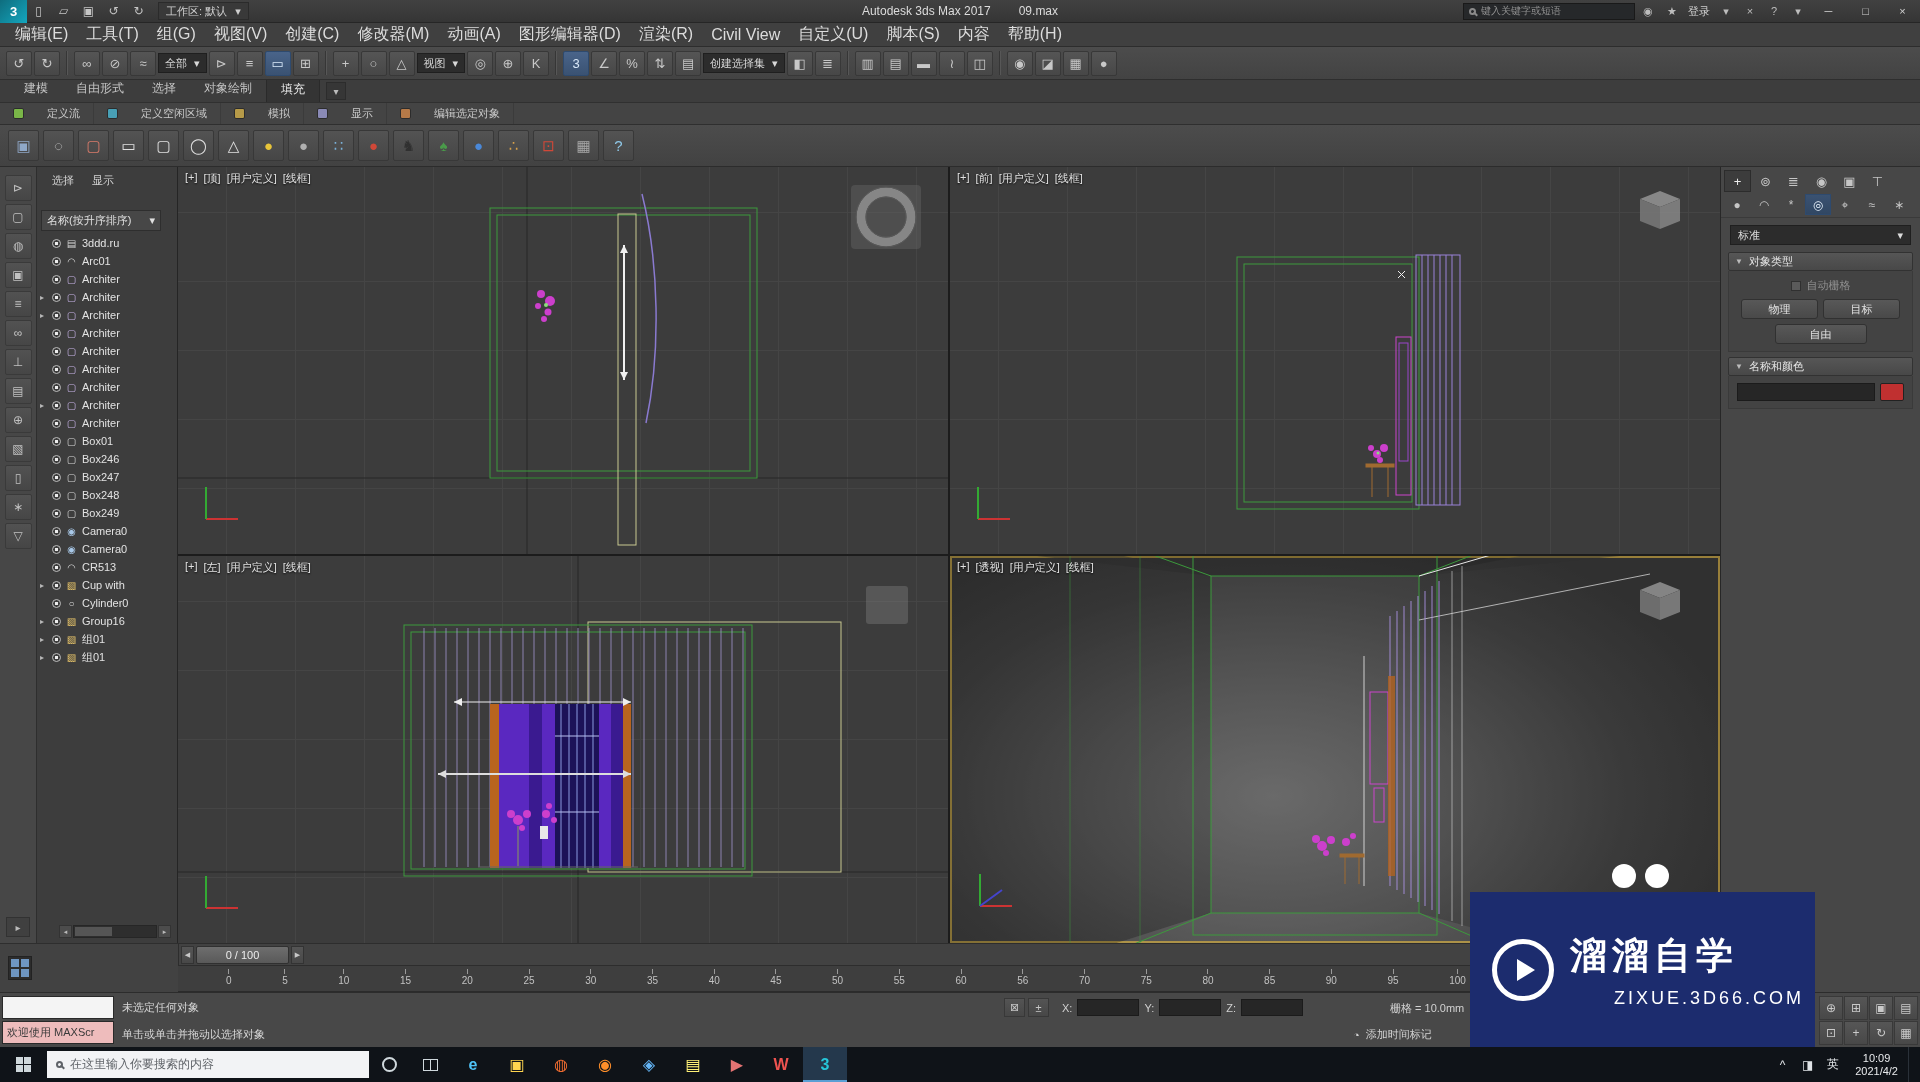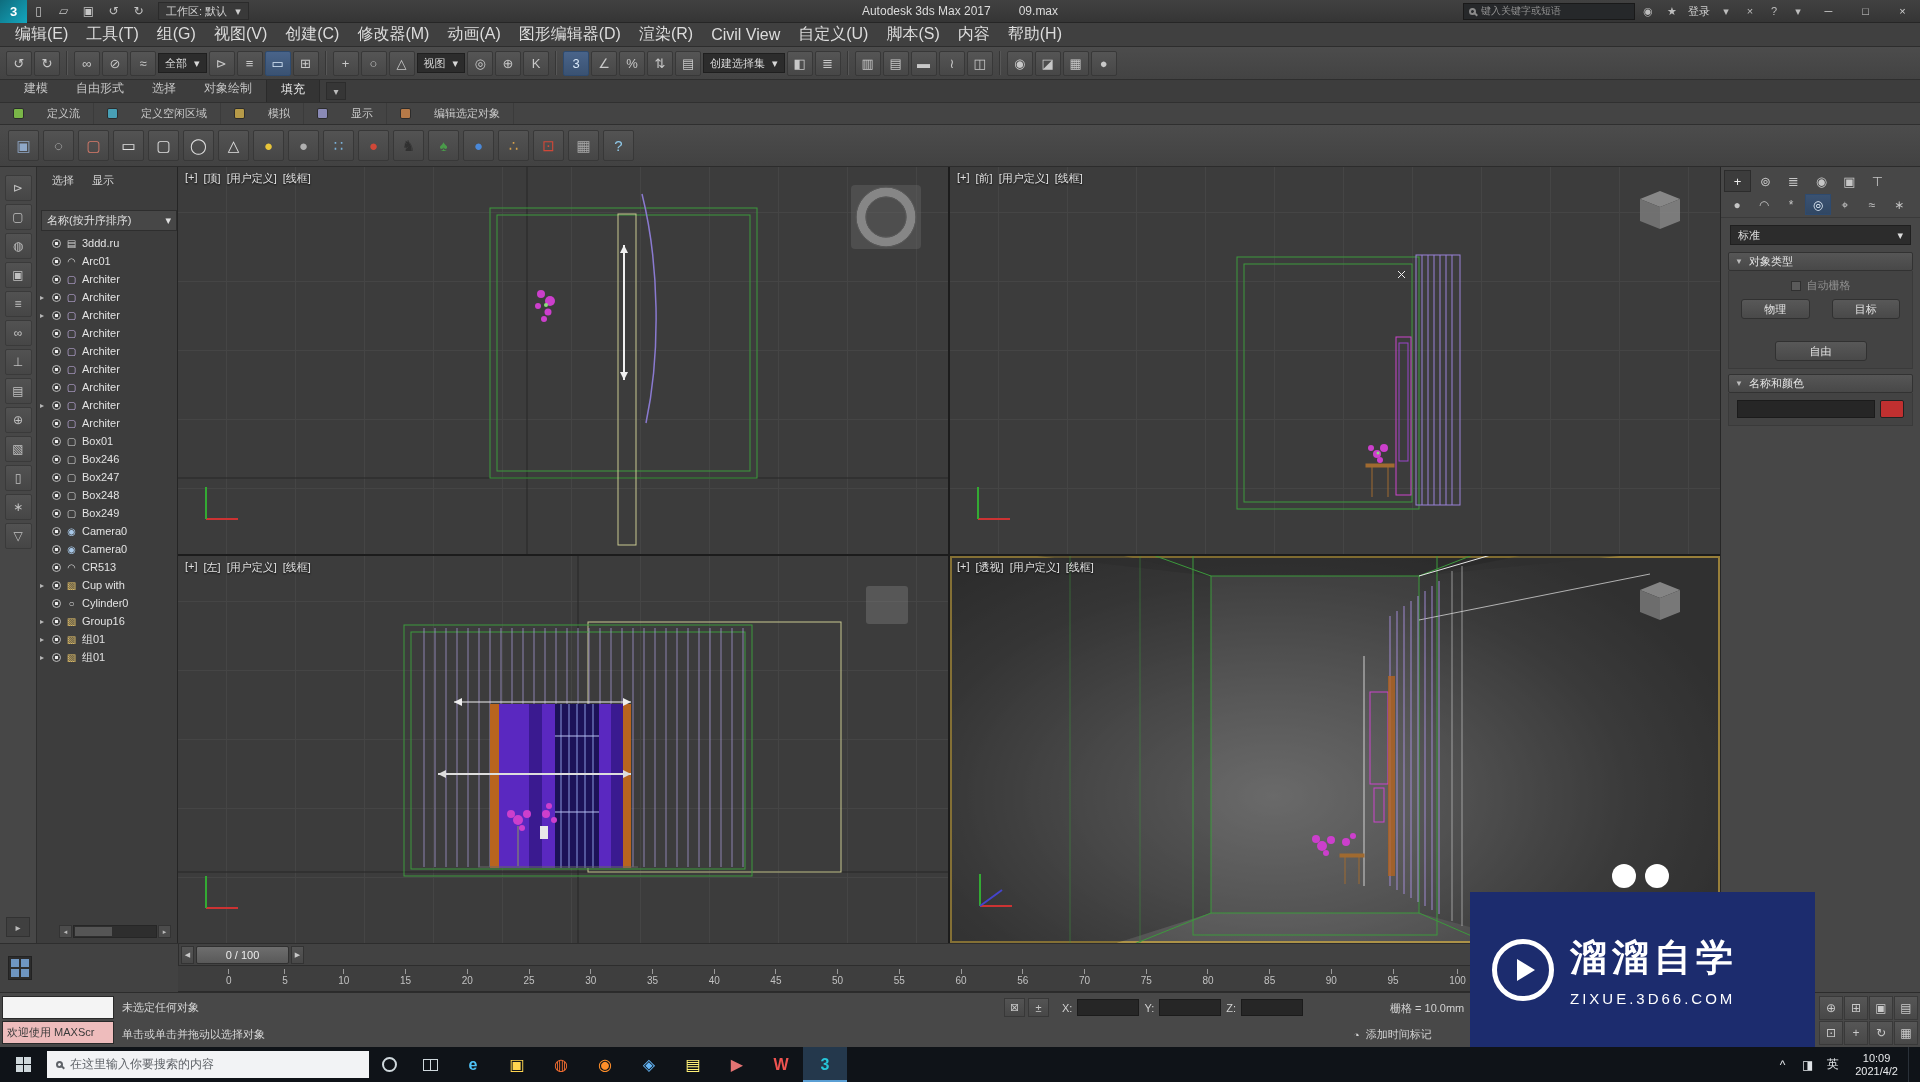--- a/index.html
+++ b/index.html
@@ -47,21 +47,21 @@
 
 
 #left-strip{position:absolute;left:0;top:167px;width:37px;height:776px;background:#474747;border-right:1px solid #2e2e2e;display:flex;flex-direction:column;align-items:center;padding-top:8px;gap:3px;}
 .lbtn{width:27px;height:26px;background:linear-gradient(#525252,#464646);border:1px solid #3a3a3a;border-radius:2px;display:flex;align-items:center;justify-content:center;color:#c2c2c2;font-size:12px;}
 #lstrip-expand{position:absolute;bottom:6px;left:6px;width:24px;height:20px;display:flex;align-items:center;justify-content:center;color:#bbb;font-size:10px;background:#404040;border:1px solid #323232;}
 
 
 #scene-explorer{position:absolute;left:37px;top:167px;width:141px;height:776px;background:#3d3d3d;border-right:1px solid #252525;}
 .se-menus{display:flex;gap:4px;padding:5px 8px;color:#d4d4d4;font-size:11px;}
 .se-menus span{padding:1px 7px;}
-.se-sort{margin:16px 0 0 4px;padding:2px 5px;background:#474747;border:1px solid #2e2e2e;font-size:11px;color:#e0e0e0;display:flex;justify-content:space-between;align-items:center;white-space:nowrap;overflow:hidden;}
+.se-sort{margin:16px 16px 0 4px;padding:2px 5px;background:#474747;border:1px solid #2e2e2e;font-size:11px;color:#e0e0e0;display:flex;justify-content:space-between;align-items:center;white-space:nowrap;overflow:hidden;}
 #se-items{margin-top:3px;overflow:hidden;max-height:560px;}
 .se-item{display:flex;align-items:center;height:18px;padding-left:3px;font-size:11px;color:#e2e2e2;gap:4px;white-space:nowrap;overflow:hidden;}
 .se-arrow{width:8px;font-size:8px;color:#b8b8b8;flex:none;}
 .eye{width:9px;height:9px;border:1px solid #bdbdbd;border-radius:50%;background:radial-gradient(circle,#ededed 30%,transparent 34%);flex:none;}
 .se-type{width:13px;font-size:10px;text-align:center;flex:none;}
 #se-scroll{position:absolute;bottom:5px;left:22px;right:6px;height:13px;display:flex;align-items:center;gap:1px;}
 .se-sbtn{width:13px;height:13px;background:#4c4c4c;border:1px solid #333;color:#bbb;font-size:7px;display:flex;align-items:center;justify-content:center;}
 #se-track{flex:1;height:13px;background:#2e2e2e;border:1px solid #262626;position:relative;}
 #se-thumb{position:absolute;left:1px;top:1px;width:45%;height:9px;background:#555;}
 
@@ -85,21 +85,21 @@
 #cp-cats{display:flex;padding:2px 3px;gap:1px;border-bottom:1px solid #3a3a3a;}
 .cp-cat{width:26px;height:21px;display:flex;align-items:center;justify-content:center;color:#c6c6c6;font-size:12px;border:1px solid transparent;}
 .cp-cat.active{background:linear-gradient(#3a5272,#314763);border-color:#2e4a6e;color:#e8f2fc;}
 #cp-dd{margin:7px 9px;height:20px;background:#2c2c2c;border:1px solid #1f1f1f;display:flex;align-items:center;justify-content:space-between;padding:0 7px;font-size:11px;color:#dcdcdc;}
 .rollout{margin:5px 7px;}
 .roll-head{height:19px;background:linear-gradient(#565656,#484848);border:1px solid #323232;border-radius:2px;display:flex;align-items:center;gap:6px;padding:0 6px;font-size:11px;color:#e4e4e4;}
 .roll-head .ra{font-size:8px;color:#bbb;}
 .roll-body{padding:7px 4px;border:1px solid #3a3a3a;border-top:none;background:#434343;}
 .cp-check-row{display:flex;gap:6px;align-items:center;color:#8f8f8f;font-size:11px;justify-content:center;margin-bottom:6px;}
 .checkbox{width:10px;height:10px;background:#5a5a5a;border:1px solid #303030;}
-.cp-btns{display:grid;grid-template-columns:1fr 1fr;gap:22px;padding:0 8px;}
+.cp-btns{display:grid;grid-template-columns:1fr 1fr;gap:5px;padding:0 8px;}
 .cp-btn{height:20px;background:linear-gradient(#585858,#494949);border:1px solid #313131;border-radius:3px;color:#e2e2e2;font-size:11px;display:flex;align-items:center;justify-content:center;white-space:nowrap;}
 .cp-btn.wide{grid-column:1/3;width:92px;justify-self:center;}
 .nc-row{display:flex;gap:5px;padding:0 4px;align-items:center;}
 #obj-name-input{flex:1;height:18px;background:#262626;border:1px solid #1b1b1b;}
 #obj-color-swatch{width:24px;height:18px;border:1px solid #222;border-radius:2px;}
 
 
 #timeline{position:absolute;left:178px;top:943px;width:1542px;height:23px;background:#424242;border:1px solid #2d2d2d;}
 .tl-arrow{position:absolute;top:2px;width:13px;height:18px;background:linear-gradient(#555,#484848);border:1px solid #333;color:#c8c8c8;font-size:7px;display:flex;align-items:center;justify-content:center;}
 #tl-prev{left:2px;}
@@ -149,21 +149,21 @@
 .tray-it{min-width:25px;height:100%;display:flex;align-items:center;justify-content:center;color:#dfe3e6;font-size:12px;}
 #clock{display:flex;flex-direction:column;align-items:center;justify-content:center;color:#e8eaec;font-size:11px;line-height:13px;padding:0 9px;}
 #notif-strip{width:9px;height:100%;border-left:1px solid #2a3139;}
 
 
 #watermark{position:absolute;left:1470px;top:892px;width:345px;height:155px;display:flex;align-items:center;gap:16px;padding:0 22px;z-index:50;}
 .wm-logo{width:62px;height:62px;border:5px solid #fff;border-radius:50%;display:flex;align-items:center;justify-content:center;flex:none;}
 .wm-play{width:0;height:0;border-top:11px solid transparent;border-bottom:11px solid transparent;border-left:18px solid #fff;margin-left:6px;}
 .wm-text{display:flex;flex-direction:column;}
 .wm-title{font-size:37px;color:#fff;font-weight:bold;letter-spacing:5px;white-space:nowrap;}
-.wm-domain{font-size:15px;color:#fff;letter-spacing:3px;margin-top:7px;}
+.wm-domain{font-size:18px;color:#fff;letter-spacing:3px;margin-top:7px;margin-left:44px;}
 .wm-dot{position:absolute;width:24px;height:24px;border-radius:50%;background:#fff;z-index:51;}
 #wm-dot1{left:1612px;top:864px;}
 #wm-dot2{left:1645px;top:864px;}
 </style>
 </head>
 <body>
 
 <div id="app">
 
   <header id="titlebar">

